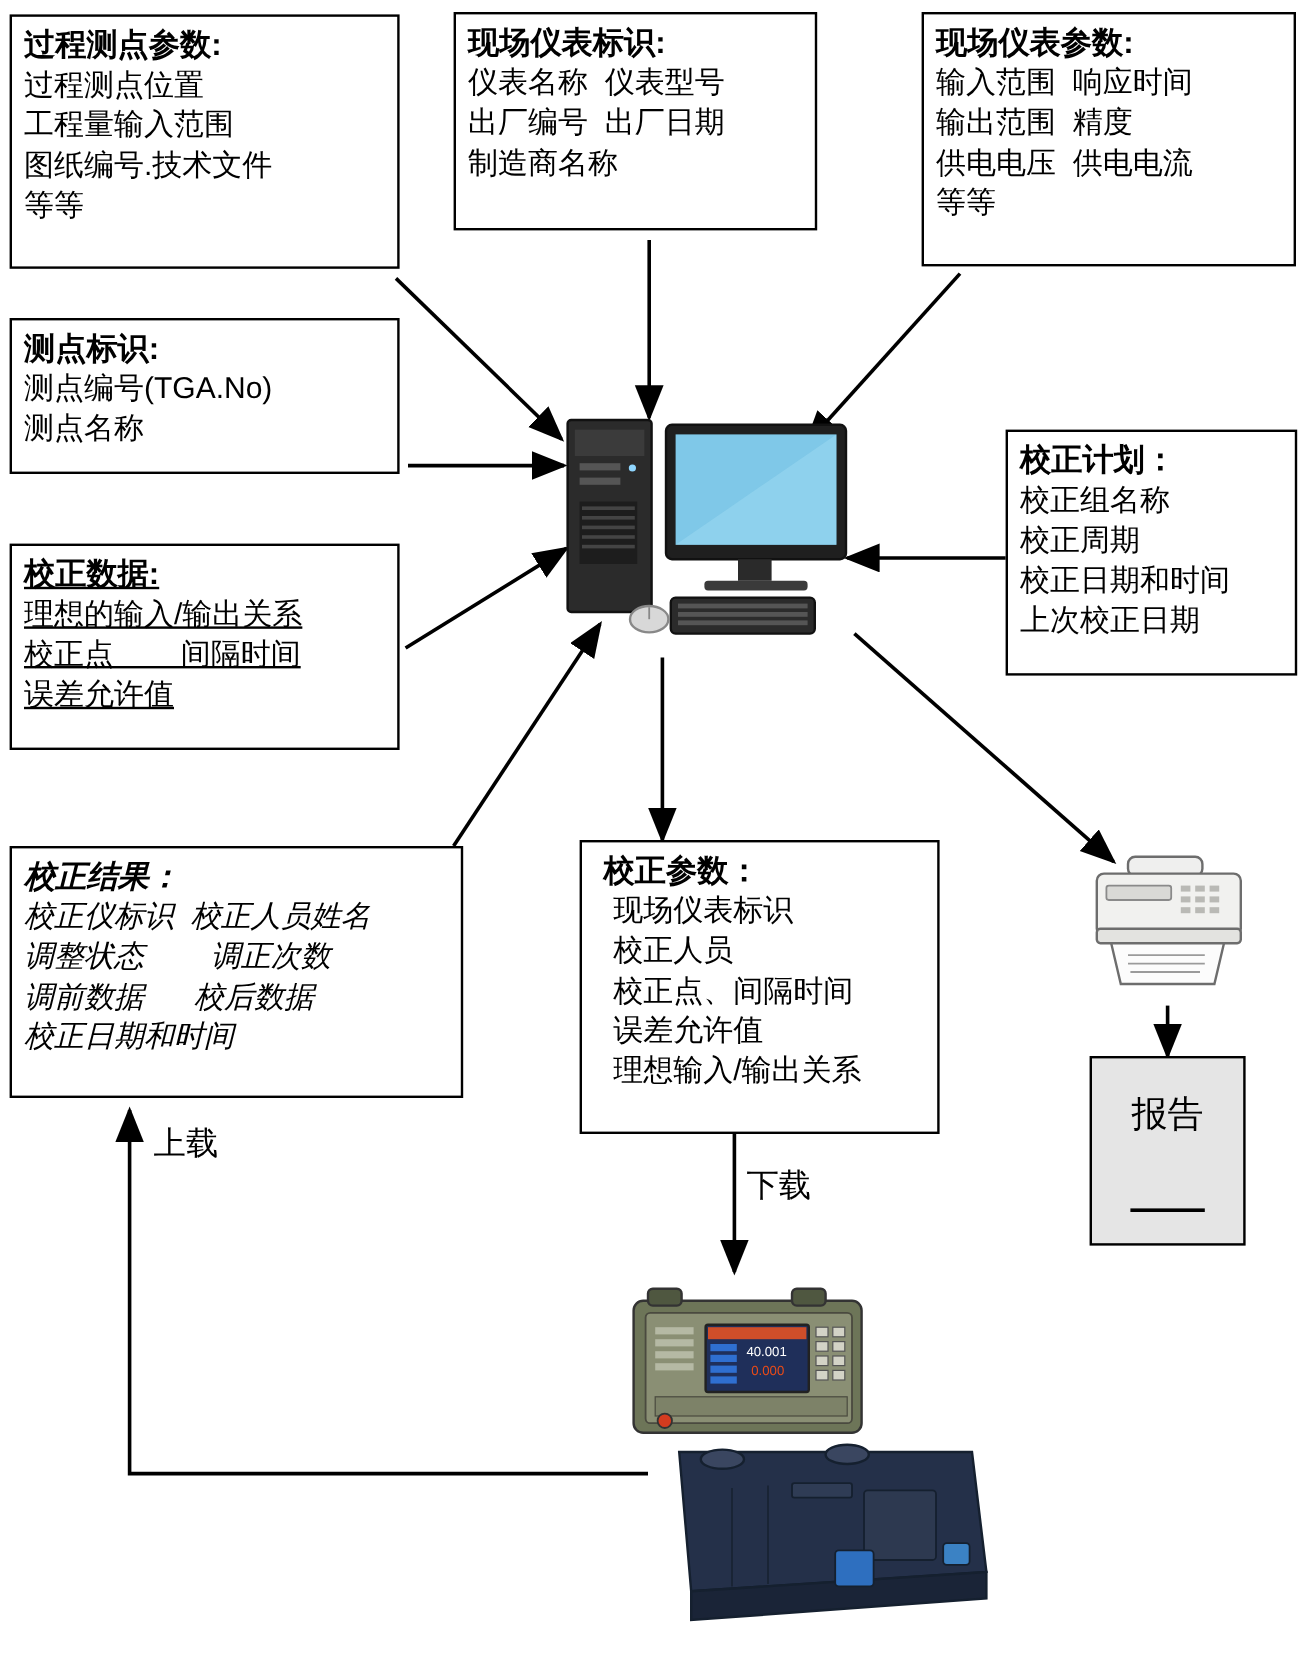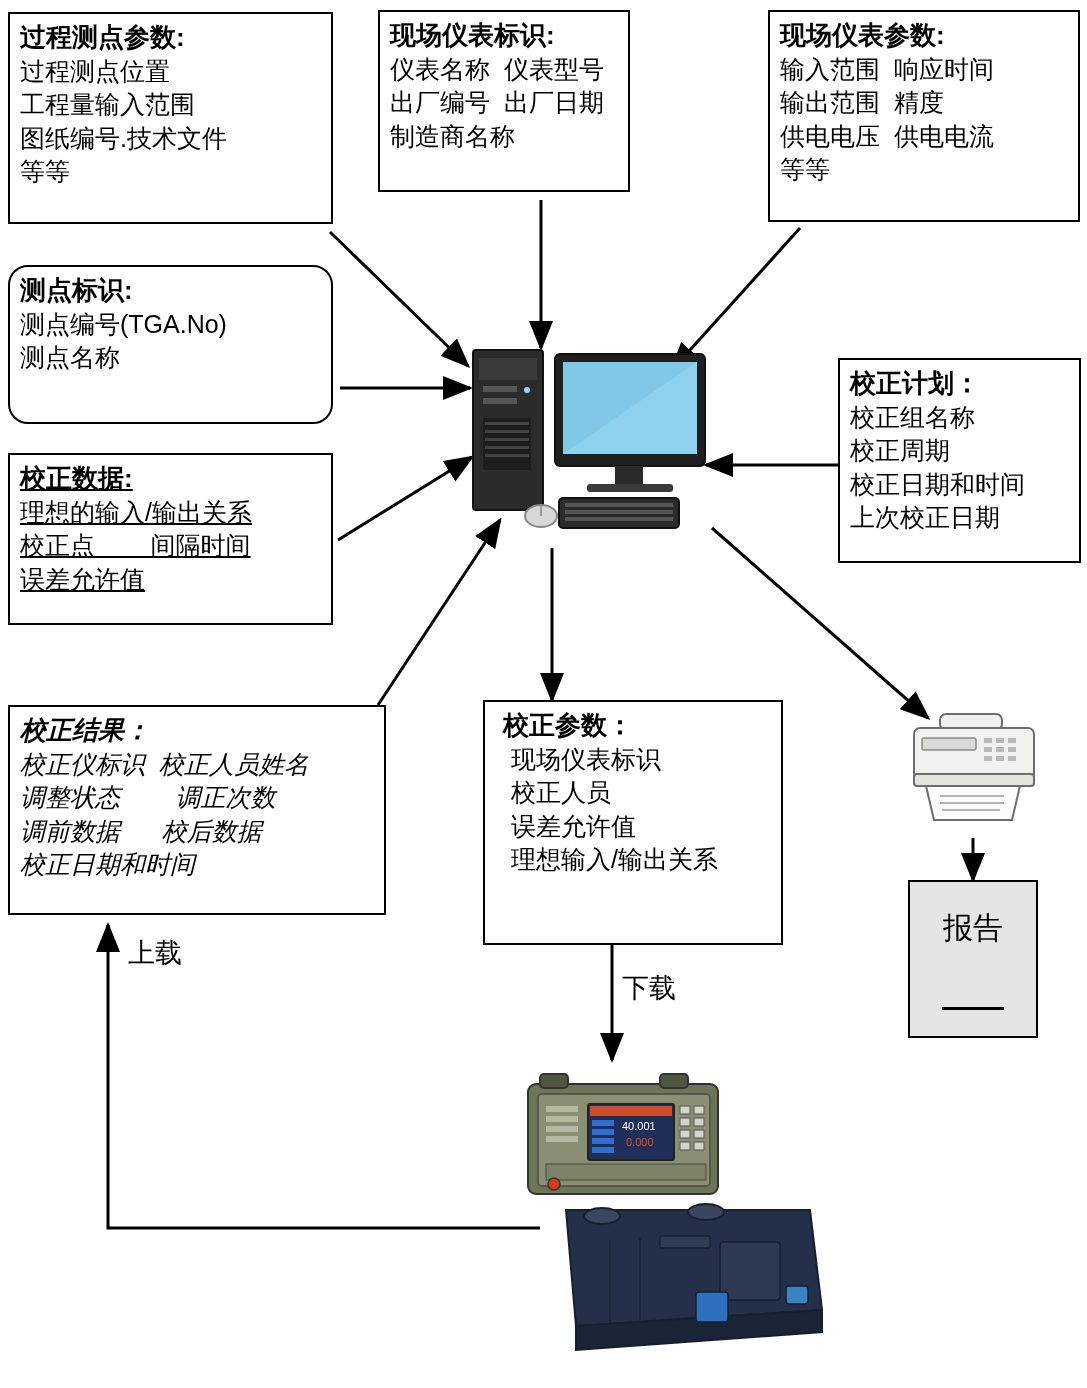--- a/index.html
+++ b/index.html
@@ -112,36 +112,36 @@
   </svg>
 
   <div class="box" style="left:8px; top:12px; width:325px; height:212px;">
     <div class="title">过程测点参数:</div>
     <div class="line">过程测点位置</div>
     <div class="line">工程量输入范围</div>
     <div class="line">图纸编号.技术文件</div>
     <div class="line">等等</div>
   </div>
 
-  <div class="box" style="left:378px; top:10px; width:252px; height:182px;">
+  <div class="box" style="left:378px; top:10px; width:303px; height:182px;">
     <div class="title">现场仪表标识:</div>
     <div class="line">仪表名称  仪表型号</div>
     <div class="line">出厂编号  出厂日期</div>
     <div class="line">制造商名称</div>
   </div>
 
   <div class="box" style="left:768px; top:10px; width:312px; height:212px;">
     <div class="title">现场仪表参数:</div>
     <div class="line">输入范围  响应时间</div>
     <div class="line">输出范围  精度</div>
     <div class="line">供电电压  供电电流</div>
     <div class="line">等等</div>
   </div>
 
-  <div class="box" style="left:8px; top:265px; width:325px; height:159px;border-radius:20px;">
+  <div class="box" style="left:8px; top:265px; width:325px; height:130px;">
     <div class="title">测点标识:</div>
     <div class="line">测点编号(TGA.No)</div>
     <div class="line">测点名称</div>
   </div>
 
   <div class="box" style="left:8px; top:453px; width:325px; height:172px;text-decoration:underline;">
     <div class="title">校正数据:</div>
     <div class="line">理想的输入/输出关系</div>
     <div class="line">校正点        间隔时间</div>
     <div class="line">误差允许值</div>
@@ -160,20 +160,21 @@
     <div class="line">校正仪标识  校正人员姓名</div>
     <div class="line">调整状态        调正次数</div>
     <div class="line">调前数据      校后数据</div>
     <div class="line">校正日期和时间</div>
   </div>
 
   <div class="box" style="left:483px; top:700px; width:300px; height:245px; padding-left:18px;">
     <div class="title">校正参数：</div>
     <div class="line" style="padding-left:8px;">现场仪表标识</div>
     <div class="line" style="padding-left:8px;">校正人员</div>
+    <div class="line" style="padding-left:8px;">校正点、间隔时间</div>
     <div class="line" style="padding-left:8px;">误差允许值</div>
     <div class="line" style="padding-left:8px;">理想输入/输出关系</div>
   </div>
 
   <div class="report-box" style="left:908px; top:880px; width:130px; height:158px;">
     <div class="rlabel">报告</div>
     <div class="rline"></div>
   </div>
 
   <div class="plain-label" style="left:128px; top:935px;">上载</div>

